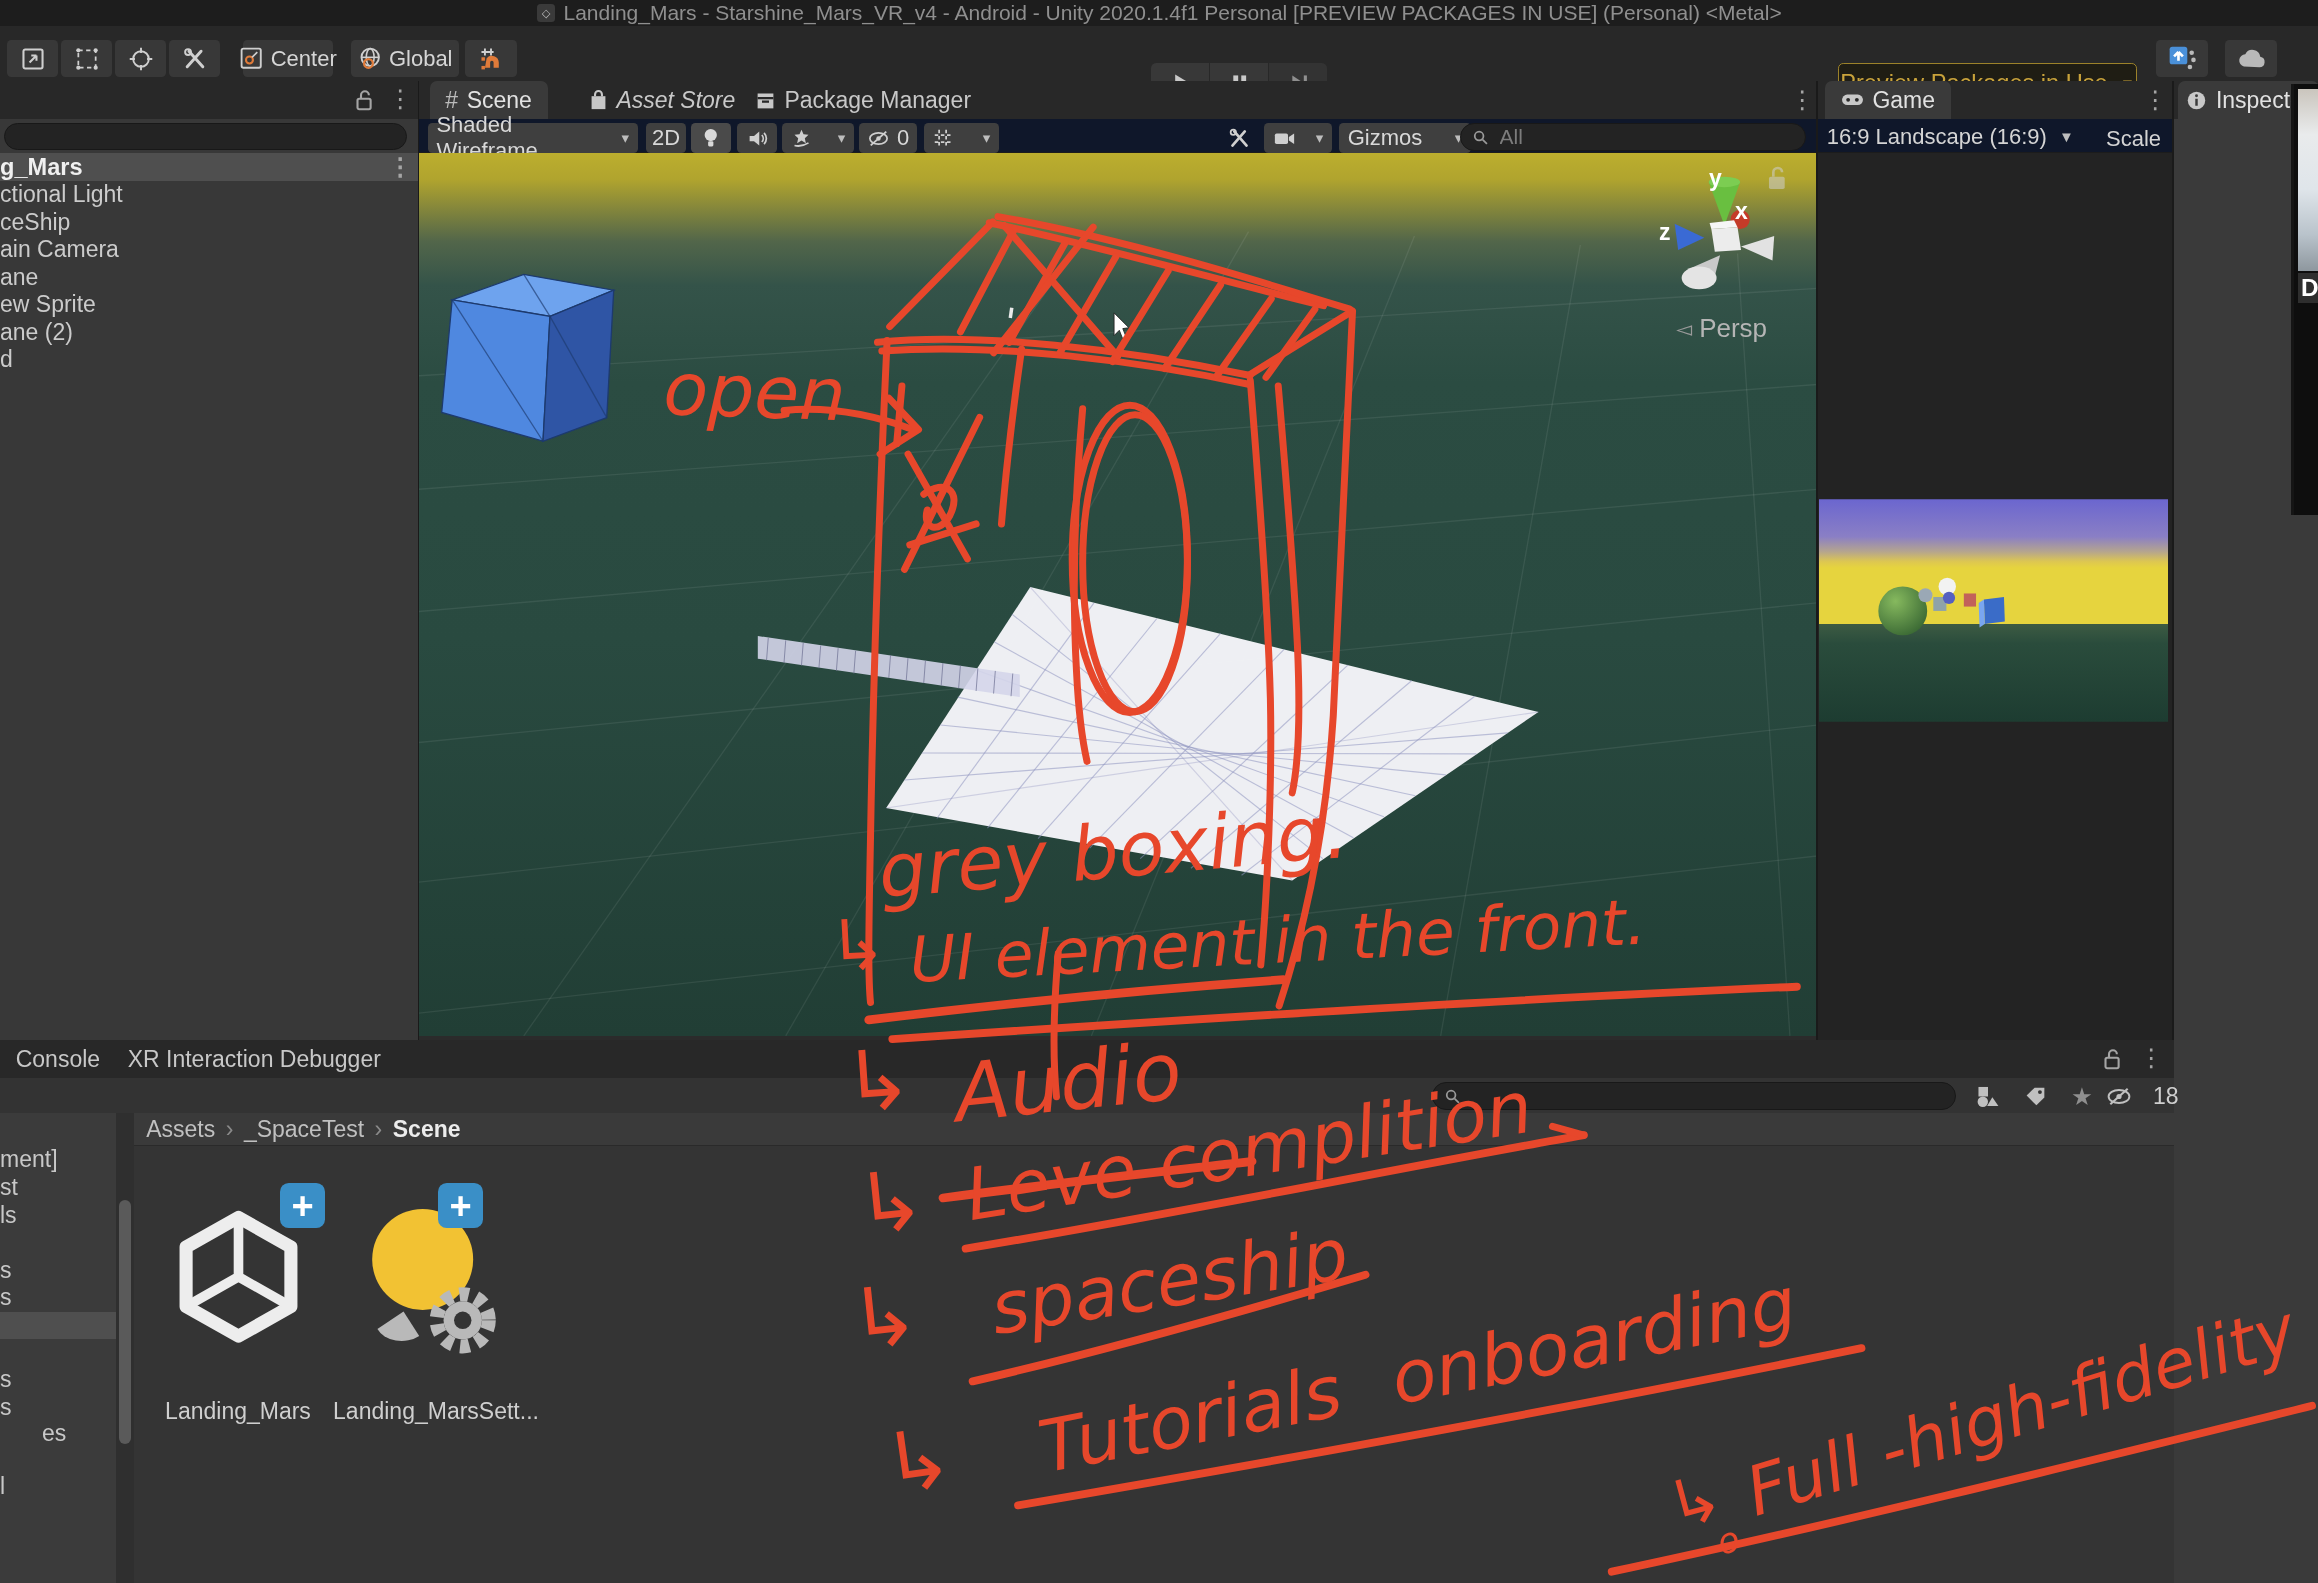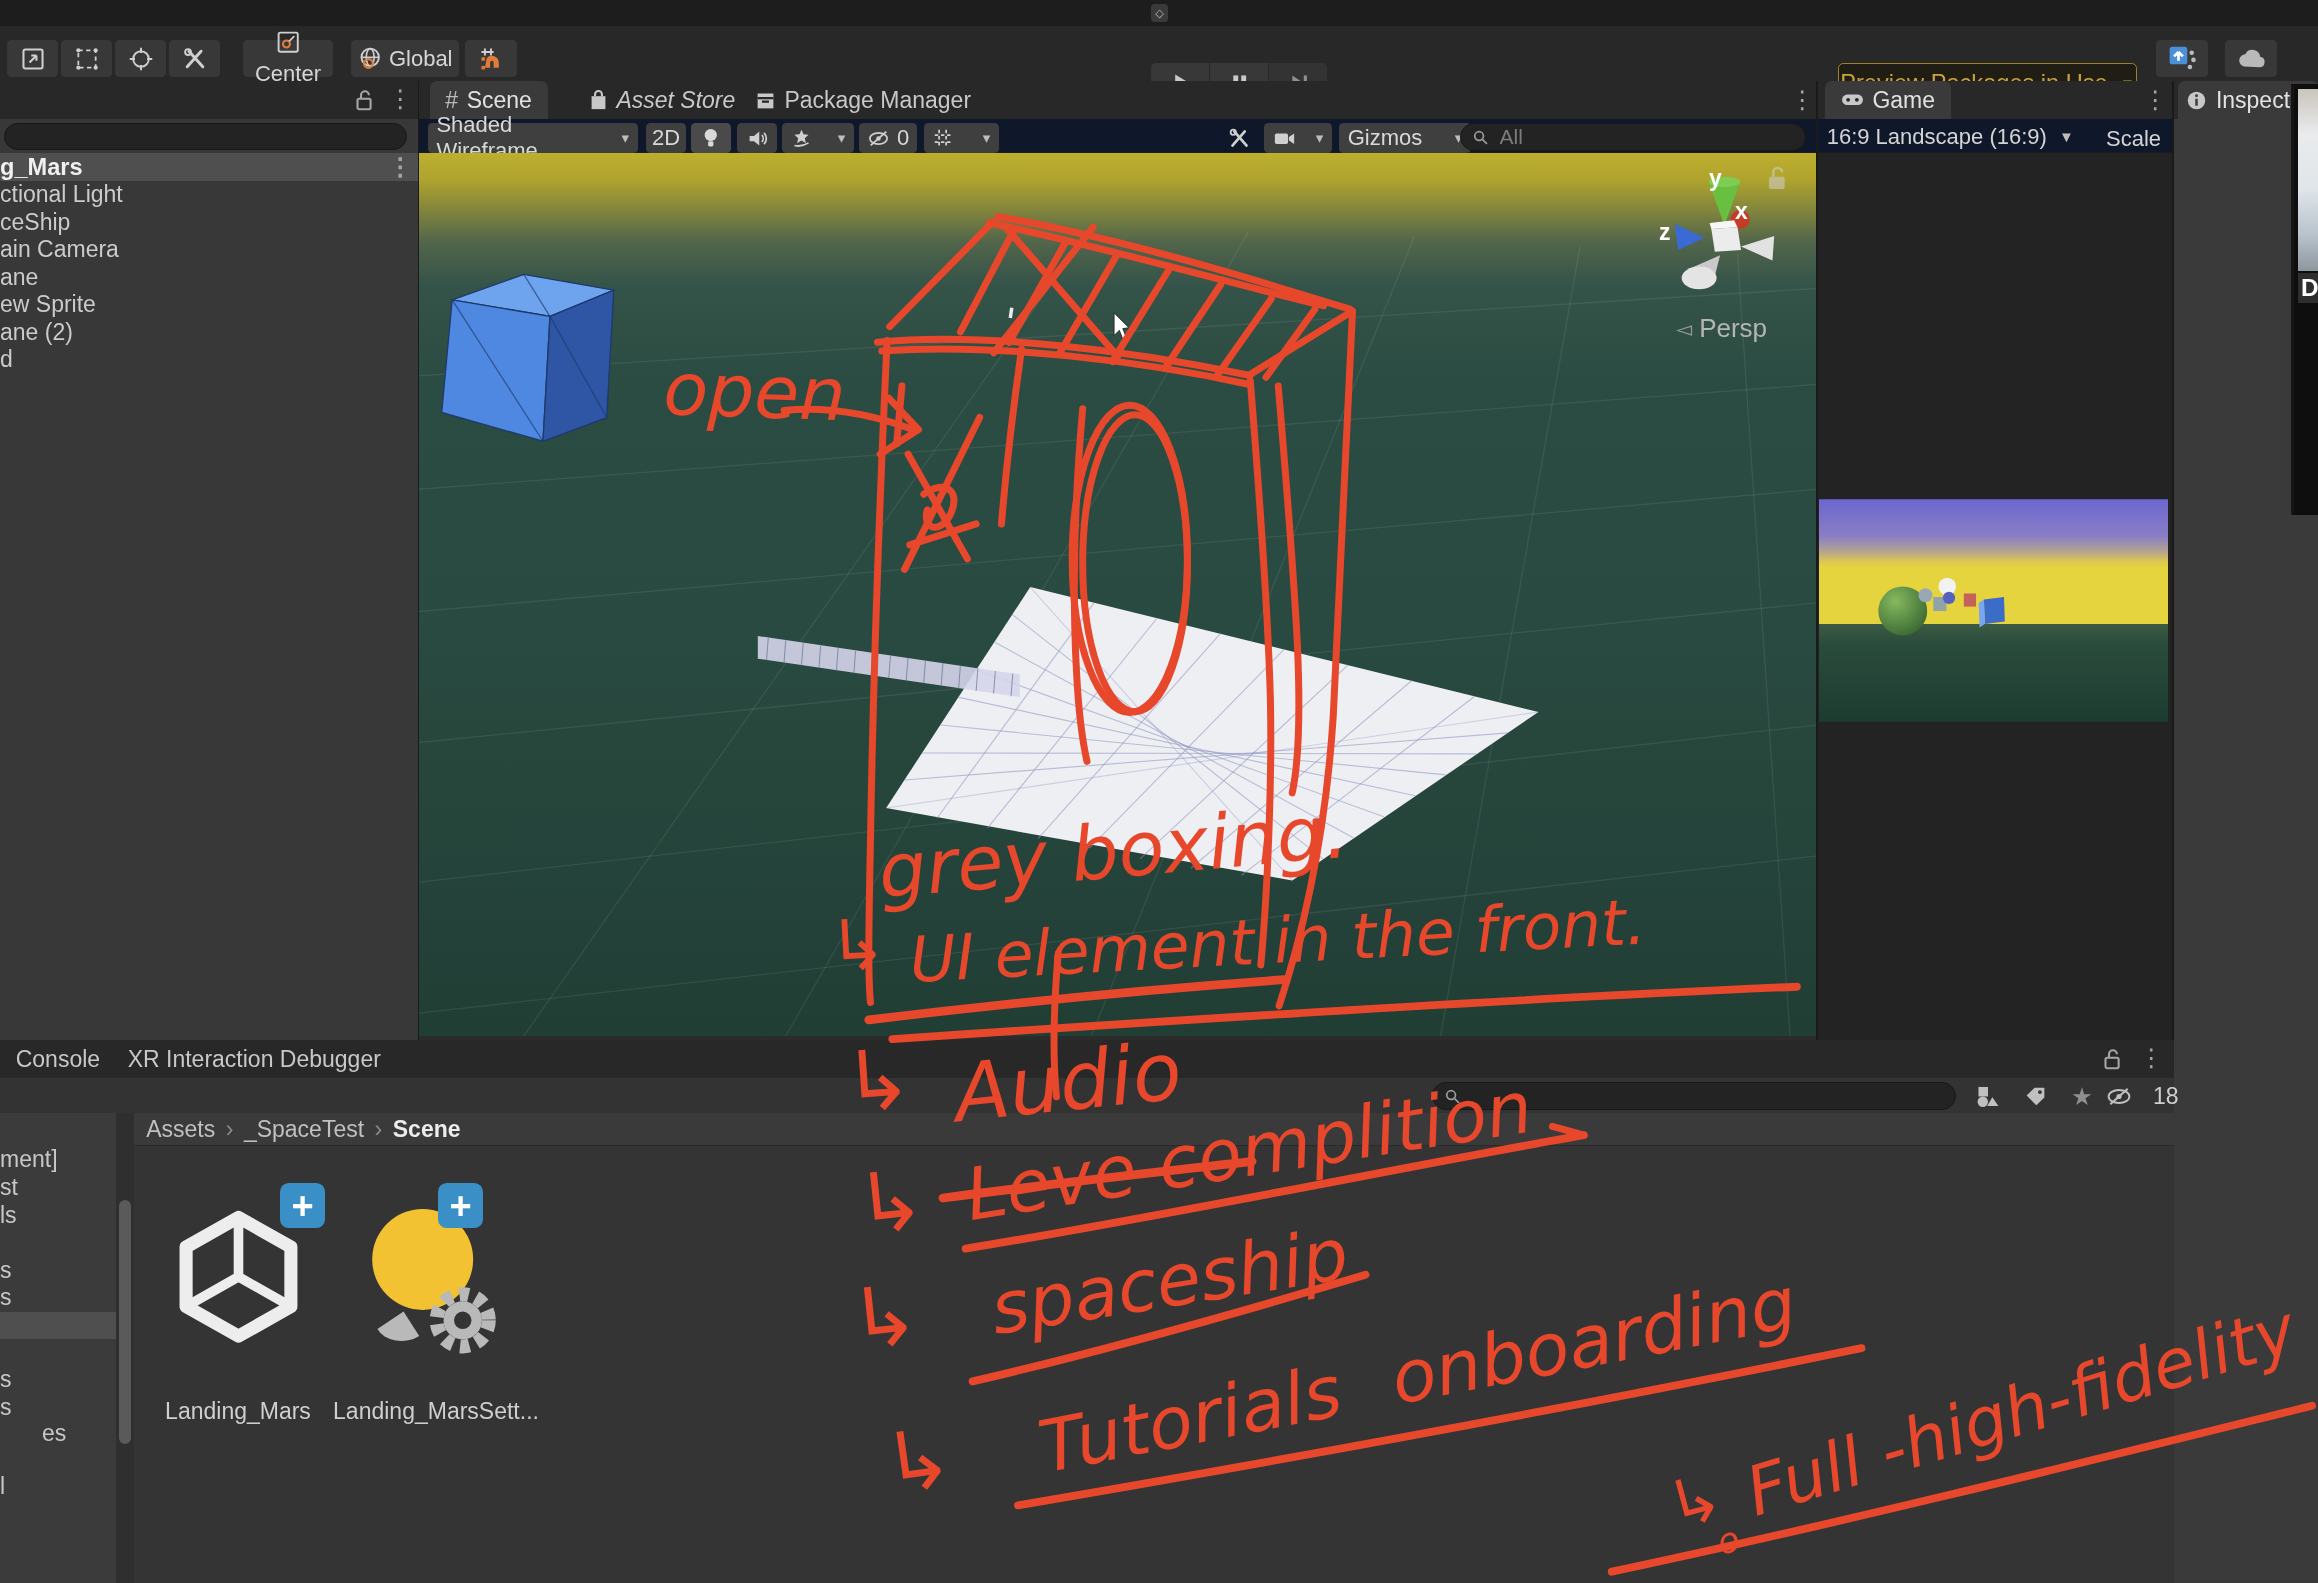--- a/index.html
+++ b/index.html
@@ -102,20 +102,21 @@
   .divider-v{position:absolute;top:81px;width:1.7px;height:959px;background:#1a1a1a;}
   .icon{display:inline-flex;}
 </style>
 </head>
 <body>
 
 <div id="root">
 
   <div class="abs titlebar">
     <span class="title-app-icon">◇</span>
+    <span>Landing_Mars - Starshine_Mars_VR_v4 - Android - Unity 2020.1.4f1 Personal [PREVIEW PACKAGES IN USE] (Personal) &lt;Metal&gt;</span>
   </div>
 
   <div class="abs main-toolbar">
     <div class="tool-btn" style="left:7px;width:51px;">
       <span class="icon">
         <svg width="26" height="26" viewBox="0 0 30 30">
             <rect x="4" y="4" width="22" height="22" rx="2" fill="none" stroke="#cfcfcf" stroke-width="2.4"></rect>
             <path d="M11 19 L19 11 M19 11 h-6 M19 11 v6" stroke="#cfcfcf" stroke-width="2.4" fill="none"></path>
           </svg>
       </span>
@@ -141,21 +142,21 @@
     </div>
     <div class="tool-btn" style="left:169px;width:51px;">
       <span class="icon">
         <svg width="26" height="26" viewBox="0 0 30 30">
             <path d="M6 24 L22 6" stroke="#cfcfcf" stroke-width="3.4" stroke-linecap="round"></path>
             <path d="M8 6 L24 24" stroke="#cfcfcf" stroke-width="3.4" stroke-linecap="round"></path>
             <circle cx="7" cy="7" r="3.4" fill="none" stroke="#cfcfcf" stroke-width="2.2"></circle>
           </svg>
       </span>
     </div>
-    <div class="tool-btn" style="left:243px;width:90px;flex-direction:column;">
+    <div class="tool-btn" style="left:243px;width:90px;">
       <span class="icon">
         <svg width="24.4" height="24.4" viewBox="0 0 28 28">
             <rect x="3" y="3" width="22" height="22" rx="2" fill="none" stroke="#cfcfcf" stroke-width="2.2"></rect>
             <circle cx="12" cy="16" r="4" fill="none" stroke="#e07b3a" stroke-width="2.4"></circle>
             <path d="M15 13 L21 7" stroke="#cfcfcf" stroke-width="2"></path>
           </svg>
       </span>
       <span>Center</span>
     </div>
     <div class="tool-btn" style="left:351px;width:108px;">

